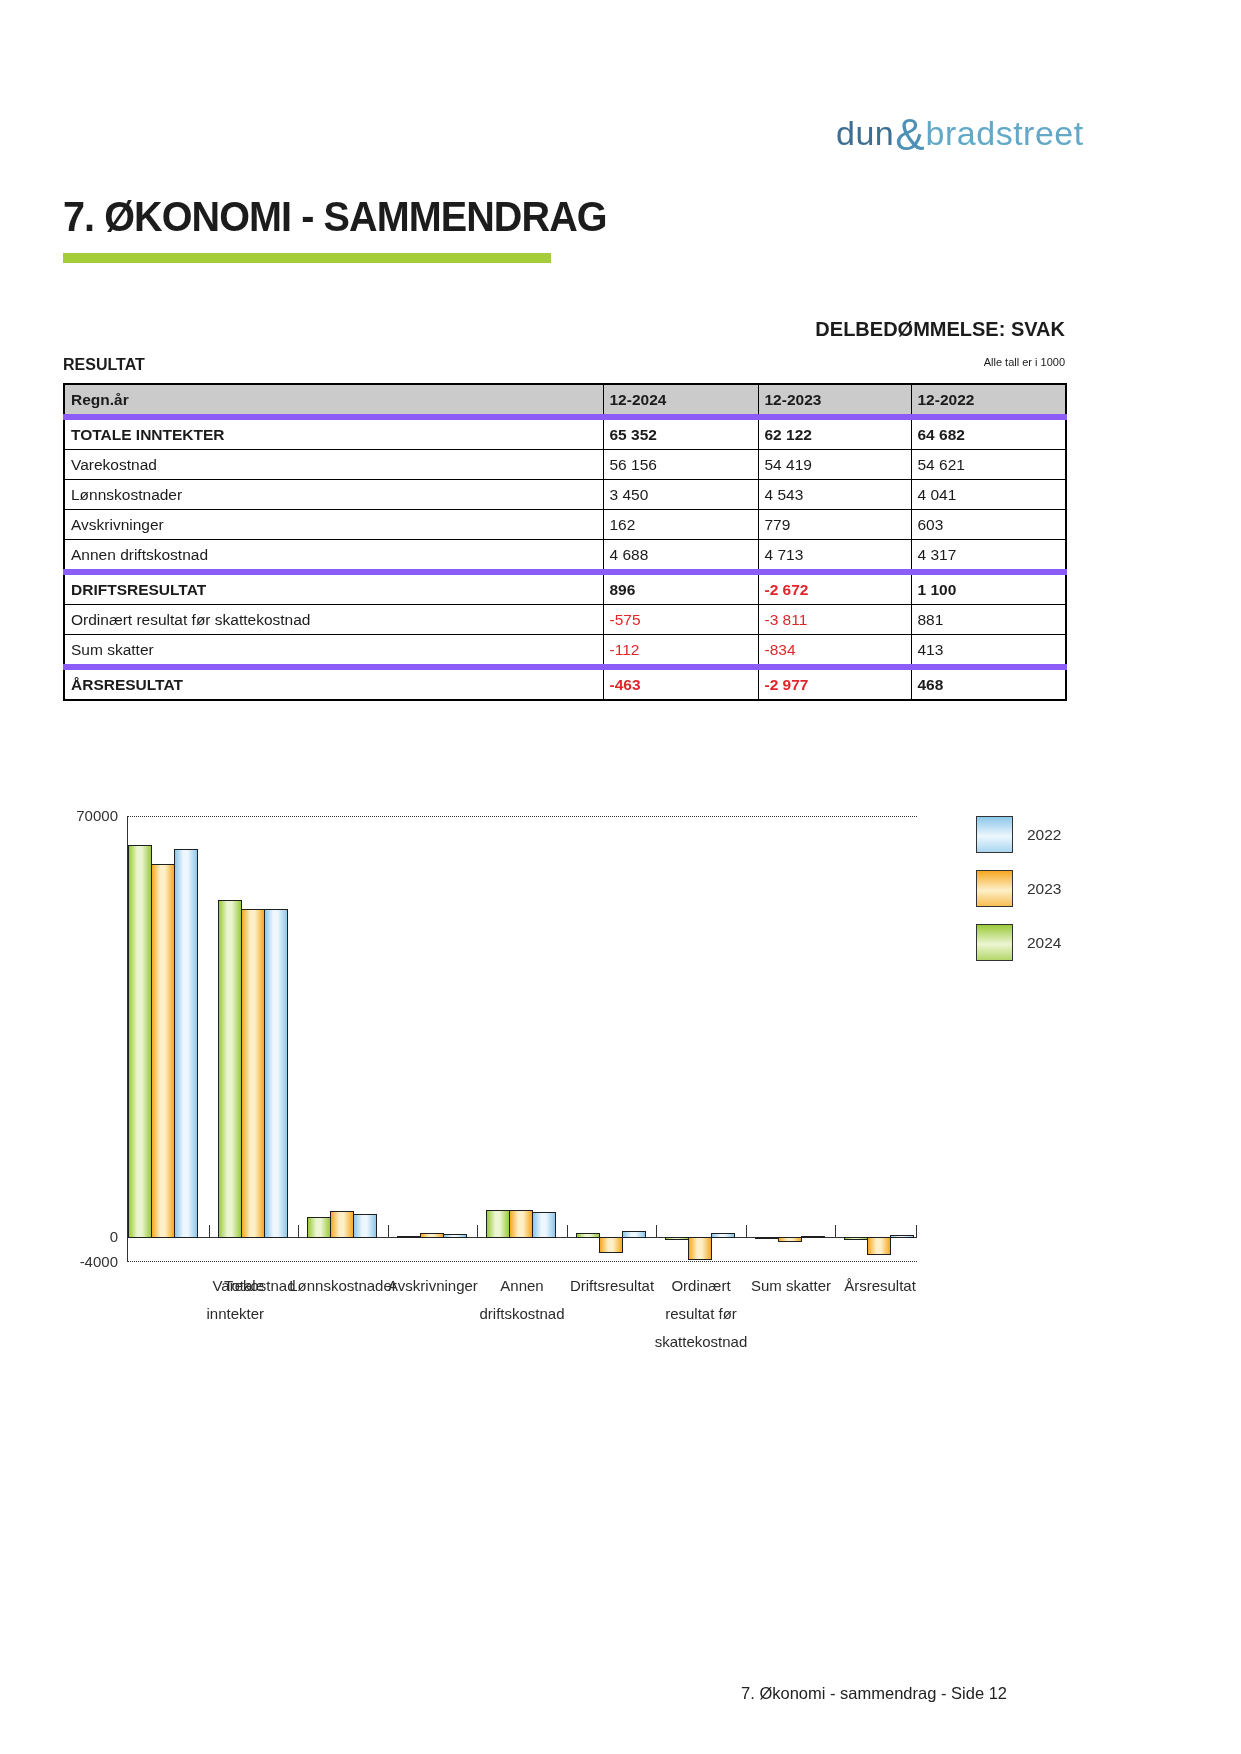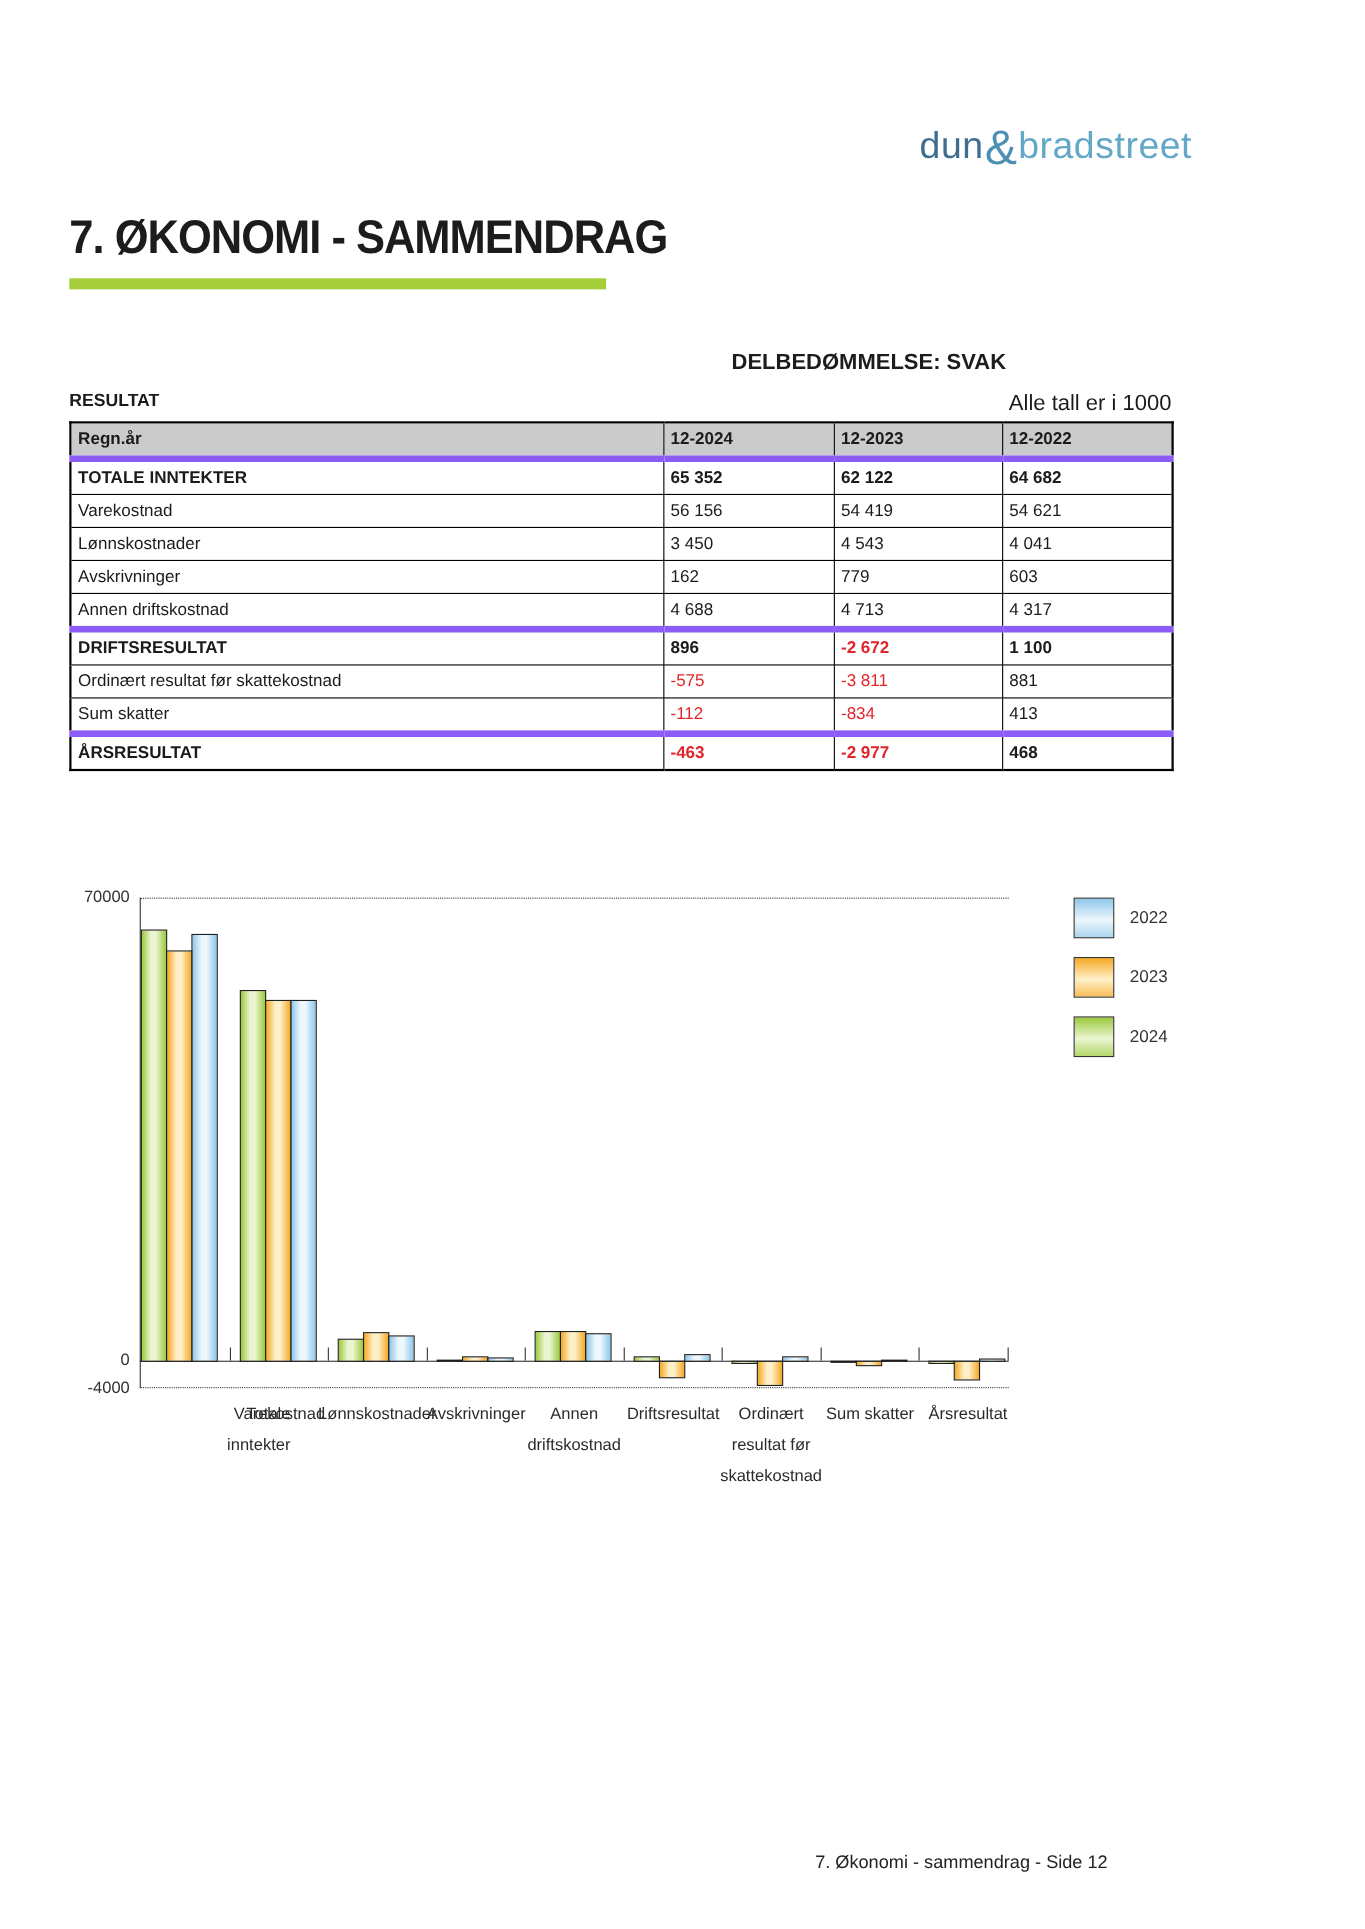--- a/index.html
+++ b/index.html
@@ -11,24 +11,24 @@
   .logo-dun{font-size:34px;color:#3d6e92;letter-spacing:.5px;}
   .logo-amp{font-size:44px;color:#4e90b5;font-weight:400;margin:0 1px;vertical-align:-5px;}
   .logo-brad{font-size:34px;color:#63a8c7;letter-spacing:.5px;}
 
   
   .title{position:absolute;left:63px;top:192px;font-size:43px;font-weight:bold;color:#1c1c1c;
          letter-spacing:-1px;white-space:nowrap;transform:scaleX(.92);transform-origin:left;}
   .title-rule{position:absolute;left:63px;top:253px;width:488px;height:10px;}
 
   
-  .assessment{position:absolute;left:665px;top:318px;width:400px;
+  .assessment{position:absolute;left:665px;top:318px;width:400px;text-align:right;
               font-size:20px;font-weight:bold;color:#1c1c1c;}
   .section-label{position:absolute;left:63px;top:356px;font-size:16px;font-weight:bold;}
-  .units-note{position:absolute;left:765px;top:356px;width:300px;text-align:right;font-size:20px;}
+  .units-note{position:absolute;left:765px;top:356px;width:300px;text-align:right;font-size:11px;}
 
   
   table.result{position:absolute;left:63px;top:383px;width:1002px;border-collapse:collapse;
                table-layout:fixed;font-size:15.5px;padding-left:28px;}
   table.result td{border:1px solid #000;height:29px;padding:0 8px 0 6px;overflow:hidden;
                   white-space:nowrap;}
   table.result tr.hdr td{background:#cbcbcb;font-weight:bold;border-bottom:2px solid #000;}
   table.result td.num{text-align:left;}
   table.result tr.section td{font-weight:bold;border-top:6px solid #8b5cf6;margin-left:44px;}
   table.result tr:last-child td{border-bottom:2px solid #000;}

